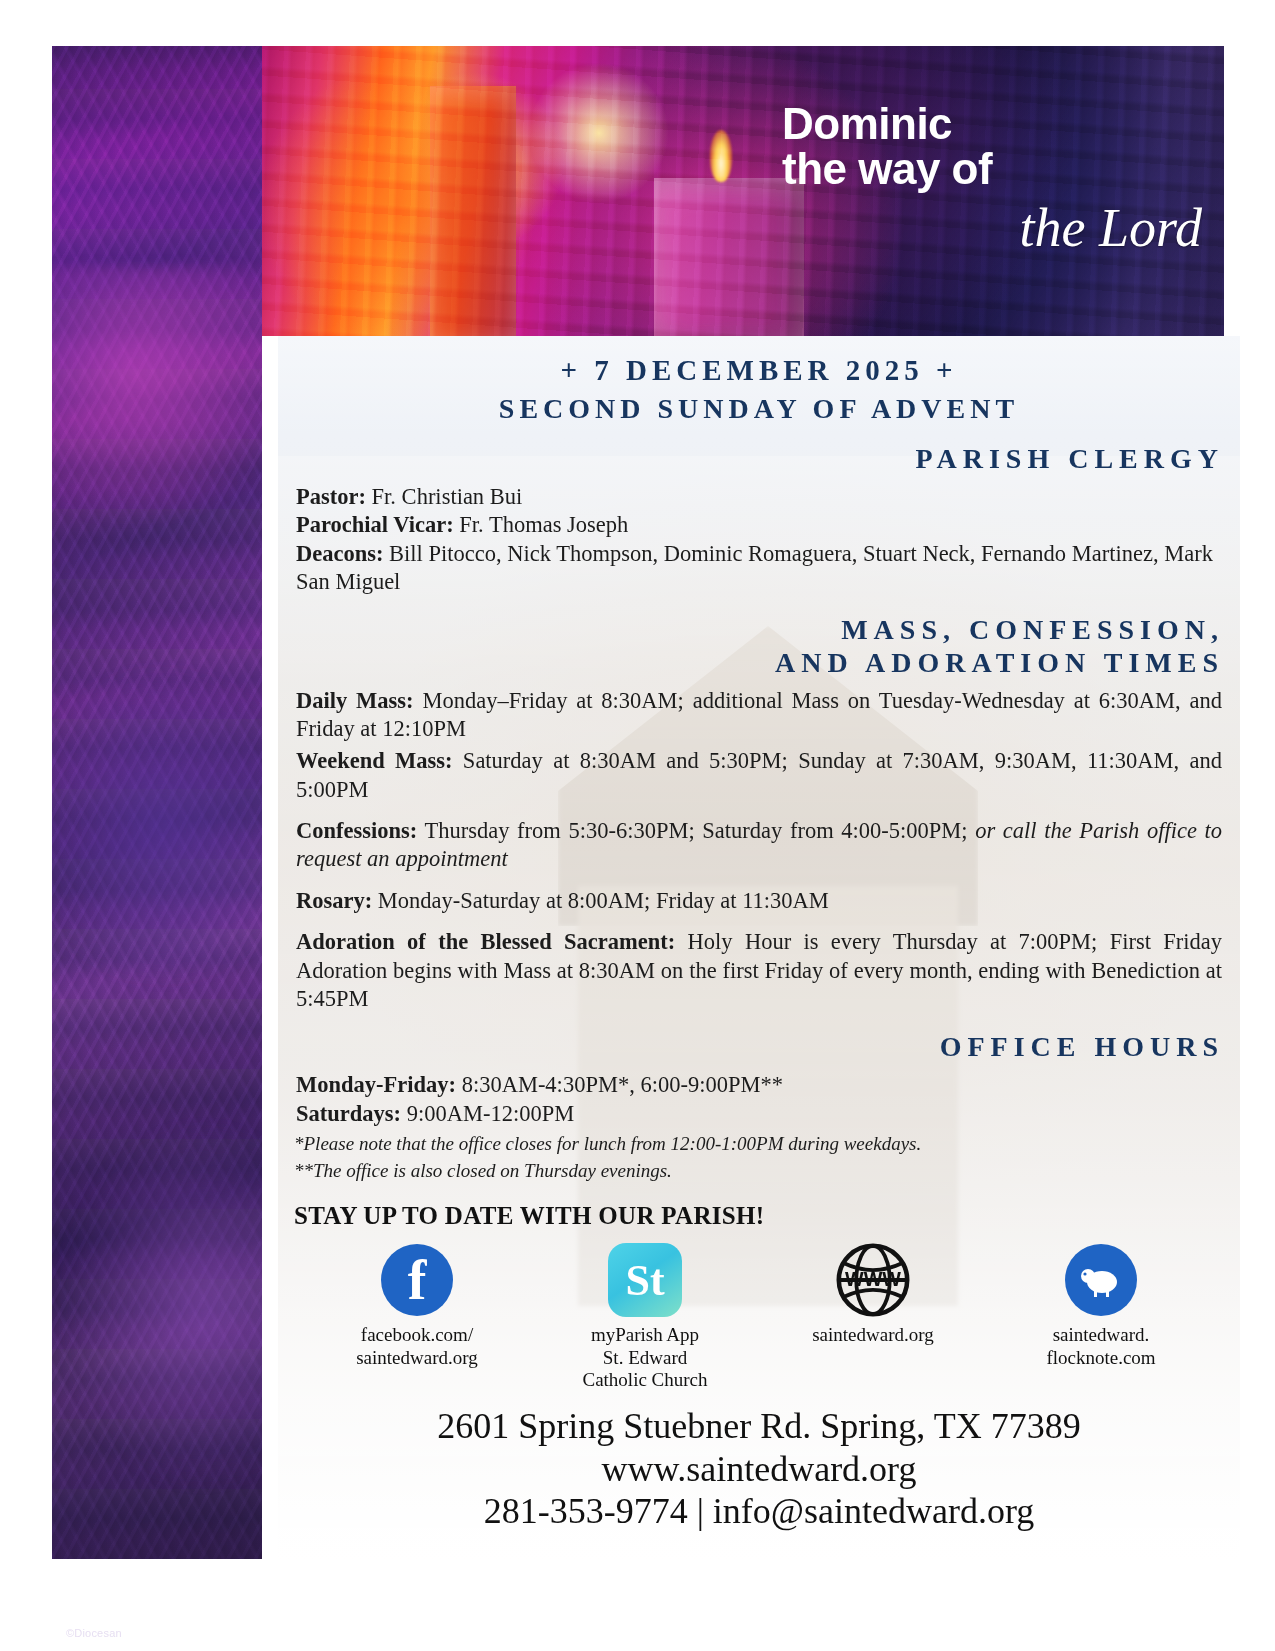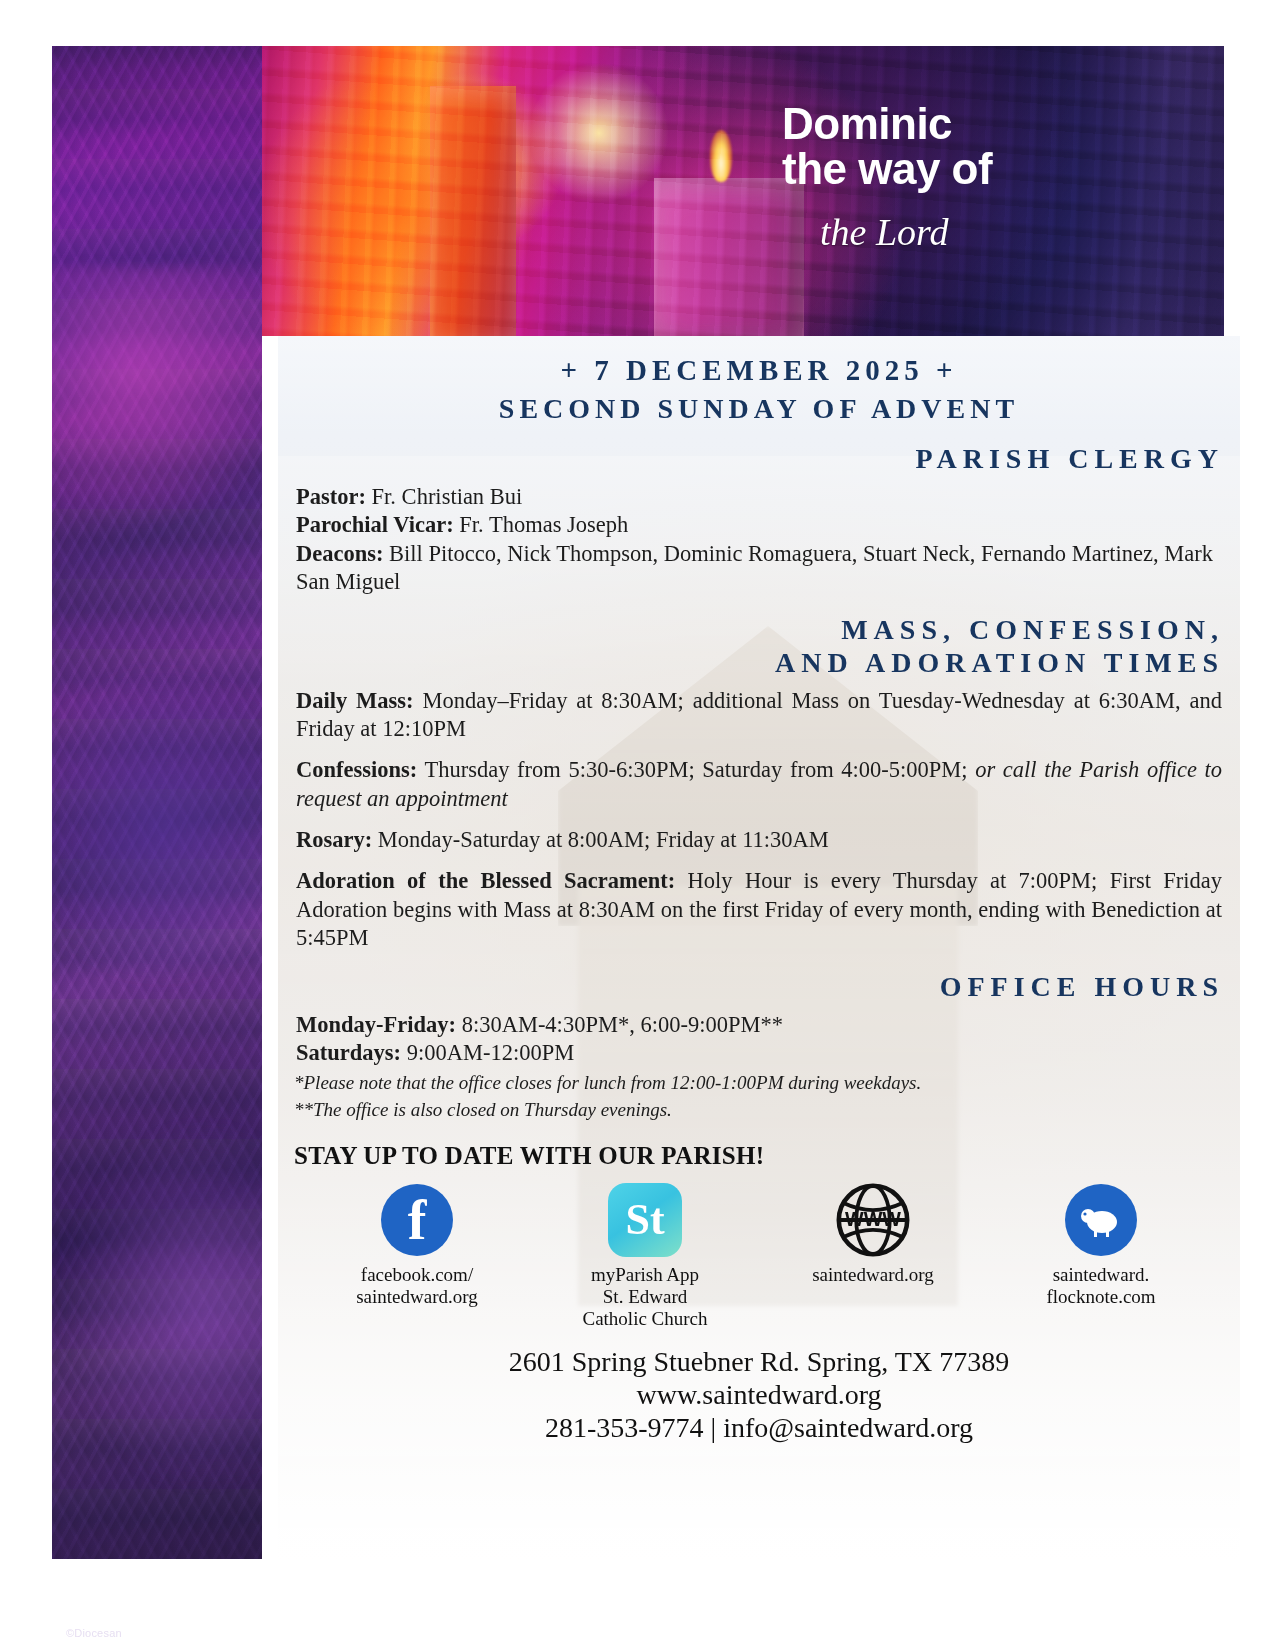--- a/index.html
+++ b/index.html
@@ -175,25 +175,26 @@
   .hl-1 {
     font-family: "Liberation Sans", sans-serif;
     font-weight: bold;
     font-size: 44px;
     line-height: 1.02;
     letter-spacing: -0.5px;
   }
   .hl-2 {
     font-family: "Liberation Serif", serif;
     font-style: italic;
-    font-size: 38px;
+    font-size: 54px;
     line-height: 1.05;
-    margin-top: 21px;
+    margin-top: 8px;
     margin-left: 38px;
     text-shadow: 0 1px 2px rgba(0,0,0,0.4);
+    text-align: right;
   }
 
   
   .content {
     position: absolute;
     left: 278px;
     top: 336px;
     width: 962px;
     height: 1223px;
     overflow: hidden;
@@ -365,21 +366,21 @@
     color: #111111;
     margin-top: 6px;
   }
 
   .footer {
     text-align: center;
     margin-top: 14px;
   }
   .footer-line {
     font-family: "Liberation Serif", serif;
-    font-size: 28px;
+    font-size: 36px;
     line-height: 1.18;
     color: #111111;
   }
 </style>
 </head>
 <body>
 
 <div class="page">
 
   <div class="spine">
@@ -427,20 +428,23 @@
 
       <div class="section-head two-line">
         <div>MASS, CONFESSION,</div>
         <div>AND ADORATION TIMES</div>
       </div>
 
       <div class="body-text">
         <b>Daily Mass:</b><span> Monday–Friday at 8:30AM; additional Mass on Tuesday-Wednesday at 6:30AM, and Friday at 12:10PM</span>
       </div>
 
+      <div class="body-text tight">
+        <b>Weekend Mass:</b><span> Saturday at 8:30AM and 5:30PM; Sunday at 7:30AM, 9:30AM, 11:30AM, and 5:00PM</span>
+      </div>
 
       <div class="body-text para-gap">
         <b>Confessions:</b><span> Thursday from 5:30-6:30PM; Saturday from 4:00-5:00PM; </span><i>or call the Parish office to request an appointment</i>
       </div>
 
       <div class="body-text para-gap nojust">
         <b>Rosary:</b><span> Monday-Saturday at 8:00AM; Friday at 11:30AM</span>
       </div>
 
       <div class="body-text para-gap">

